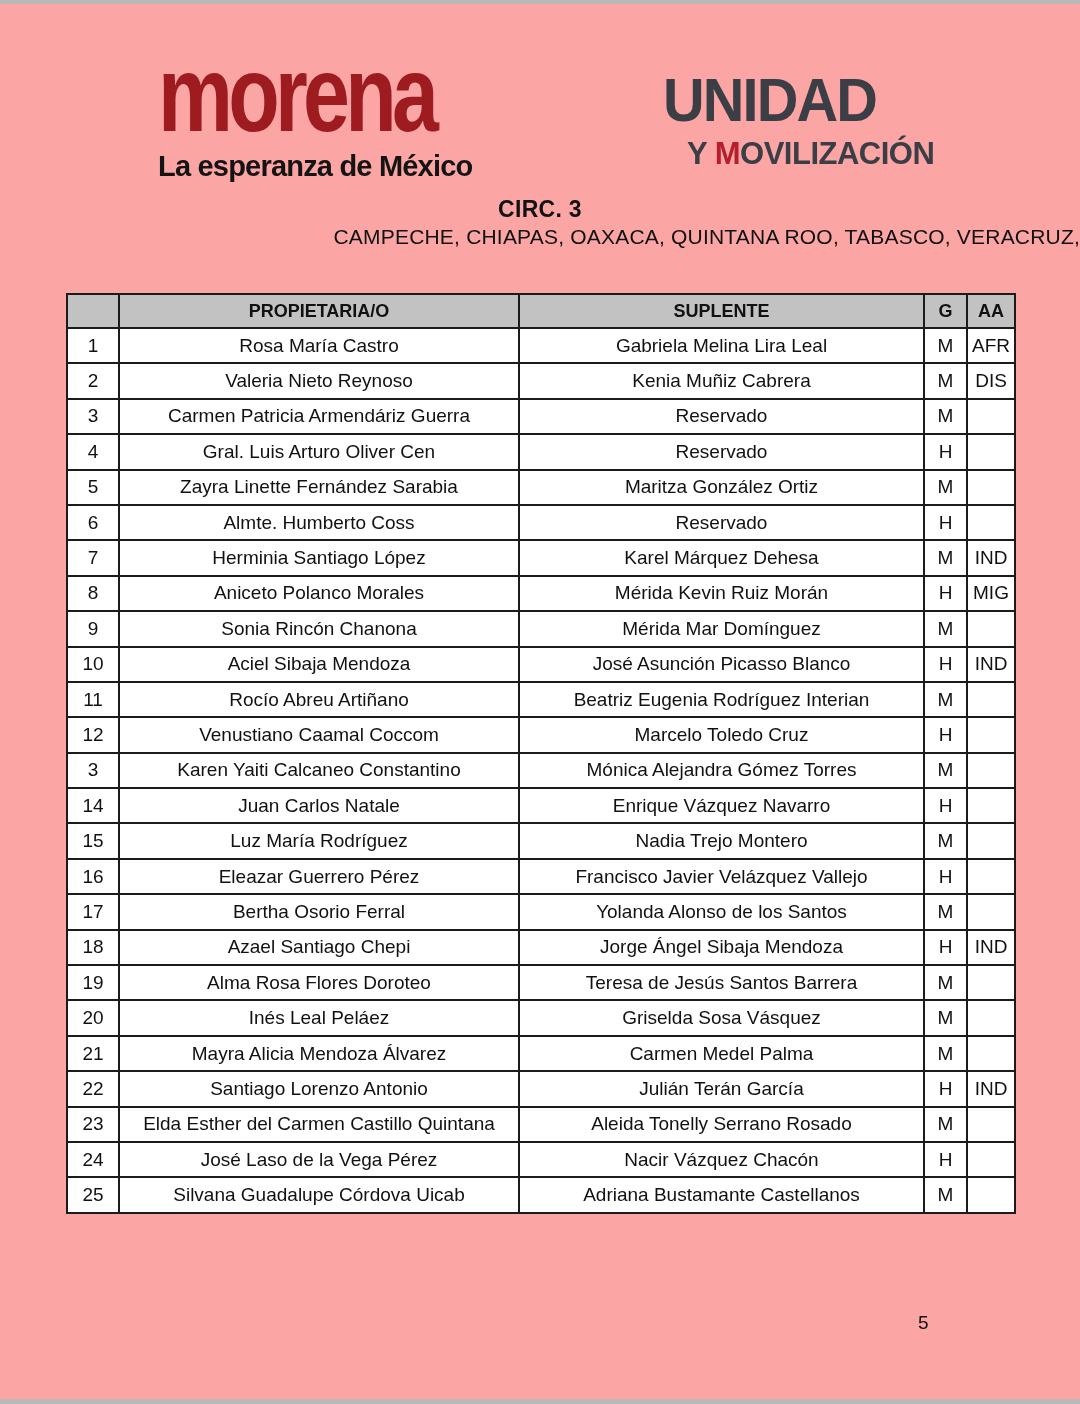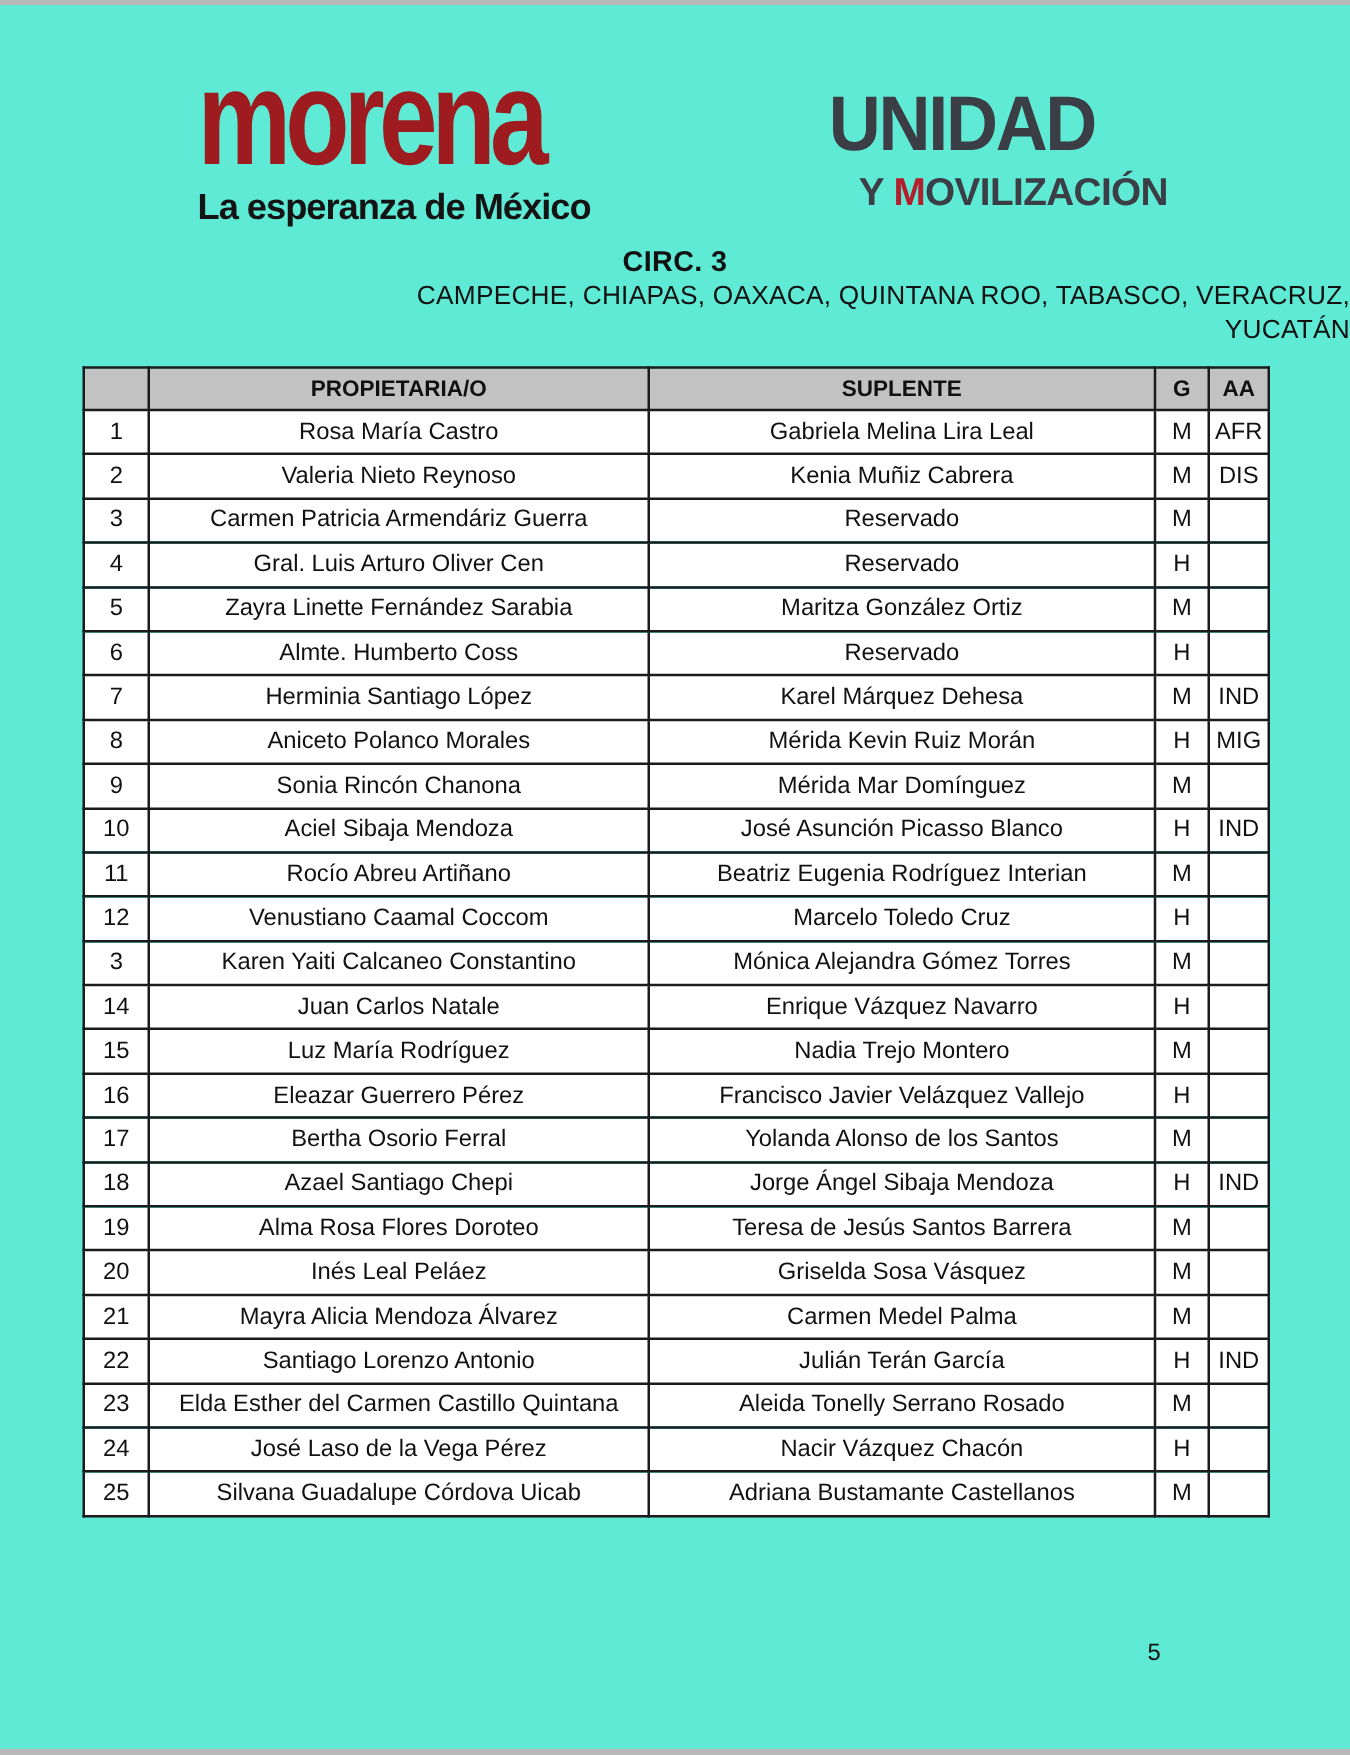--- a/index.html
+++ b/index.html
@@ -1,20 +1,20 @@
 <!DOCTYPE html>
 <html><head>
 <meta charset="utf-8">
 <style>
   html, body { margin: 0; padding: 0; background: #ffffff; }
   .page {
     position: relative;
     width: 1080px;
     height: 1404px;
-    background: #5eead4;
+    background: #fca5a5;
     font-family: "Liberation Sans", sans-serif;
     overflow: hidden;
     margin: 0 auto;
   }
   .scan-line {
     position: absolute;
     left: 0;
     width: 100%;
     background: #b9b9b9;
   }
@@ -121,21 +121,20 @@
   </div>
 
   <div class="unidad-logo">
     <div class="unidad-line1">UNIDAD</div>
     <div class="unidad-line2"><span>Y </span><span class="red-m">M</span><span>OVILIZACIÓN</span></div>
   </div>
 
   <div class="heading">
     <div class="doc-title">CIRC. 3</div>
     <div class="doc-subtitle">CAMPECHE, CHIAPAS, OAXACA, QUINTANA ROO, TABASCO, VERACRUZ,</div>
-    <div class="doc-subtitle">YUCATÁN</div>
   </div>
 
   <table class="roster">
     <colgroup>
       <col style="width:52px">
       <col style="width:400px">
       <col style="width:405px">
       <col style="width:43px">
       <col style="width:48px">
     </colgroup>

